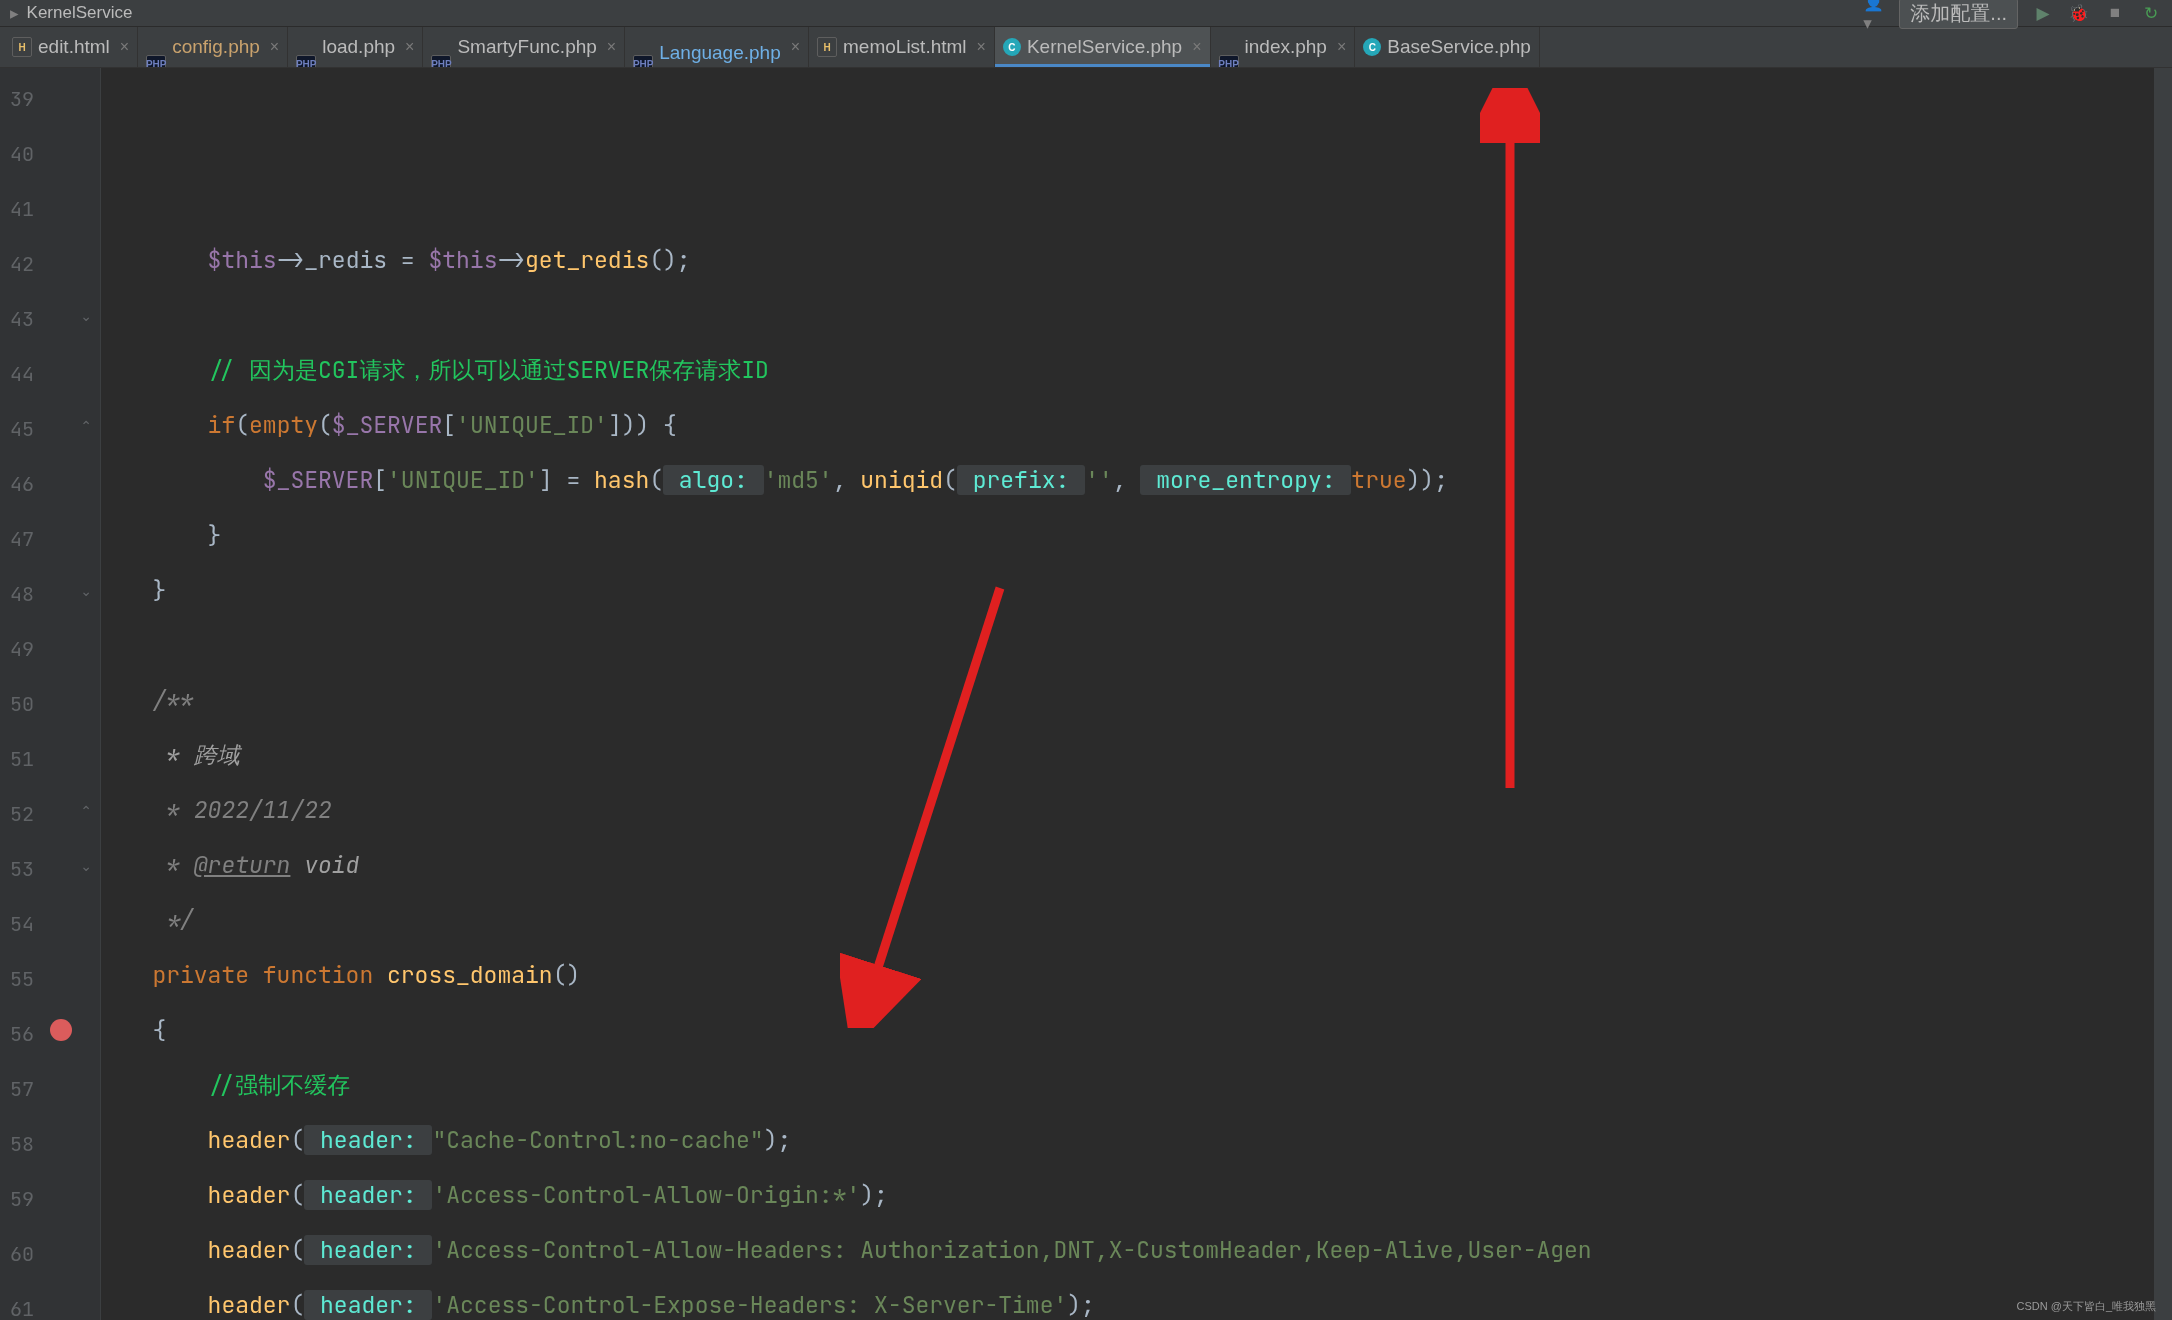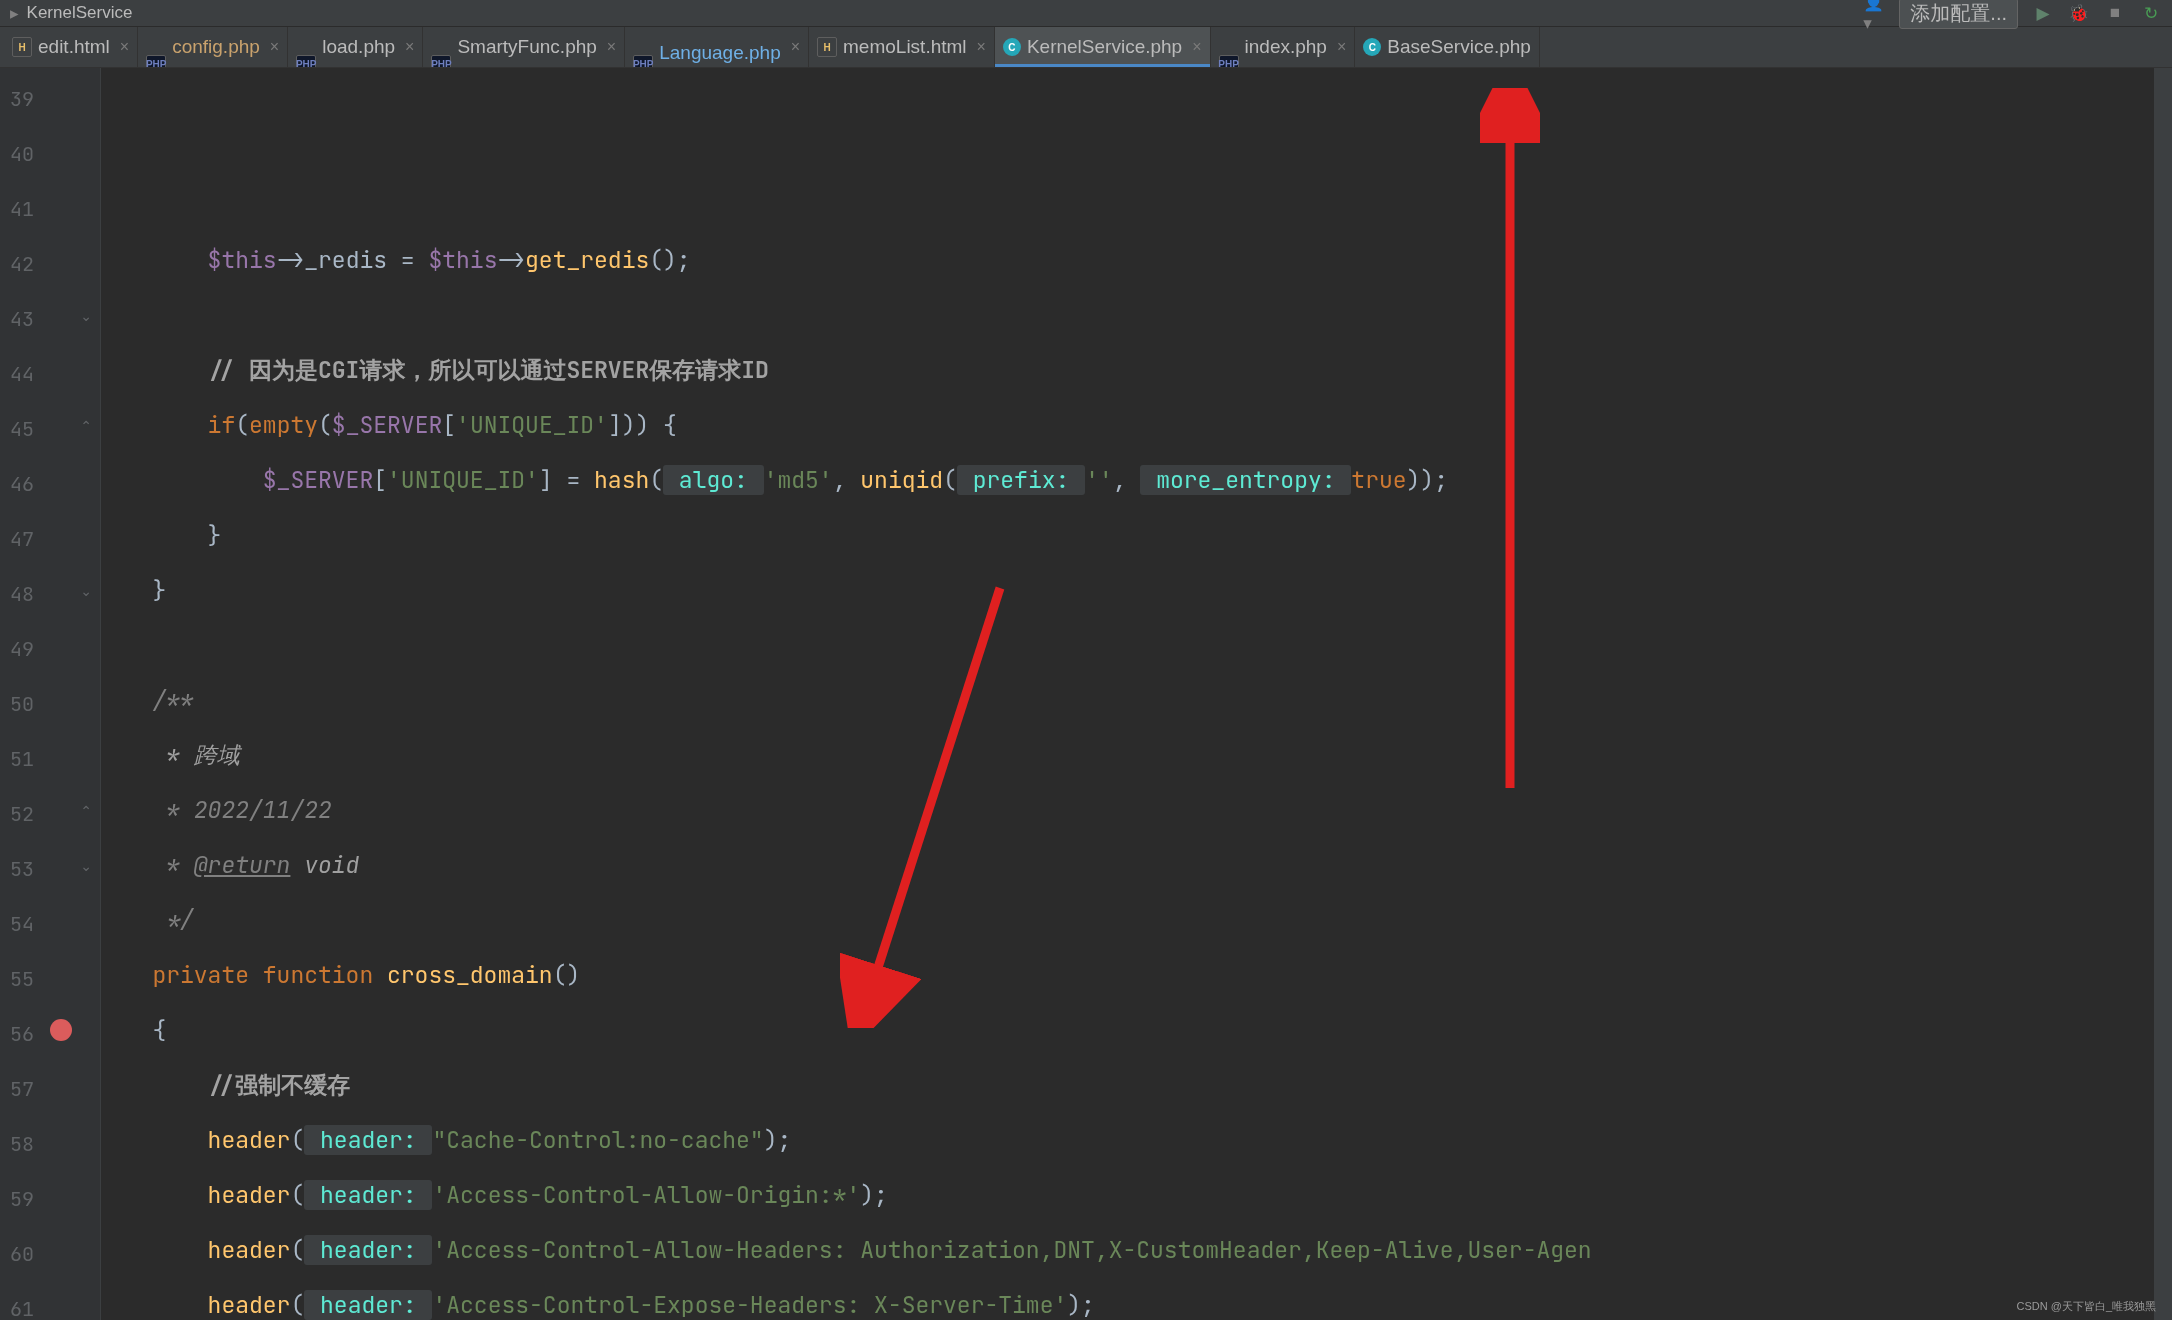--- a/index.html
+++ b/index.html
@@ -135,21 +135,21 @@
     white-space:pre;
     position:relative;
   }
   .line-hl {
     position:absolute;
     left:0;right:0;
     height:55px;
     background:#3A2323;
     z-index:-1;
   }
-  .c  { color:#a3a3a3;font-weight:bold; }       
+  .c  { color:#22c55e; }       
   .ci { color:#808080; font-style:italic; }
   .cit { color:#A0A0A0; font-style:italic;margin-top:25px; }
   .kw { color:#CC7832; }       
   .fn { color:#FFC66D; }       
   .v  { color:#9876AA; }       
   .s  { color:#6A8759; }       
   .hint{ color:#5eead4; background:#3C3F41; padding:0 2px; border-radius:3px;}
   .lnk { text-decoration:underline; }
 
   .scroll-right{

